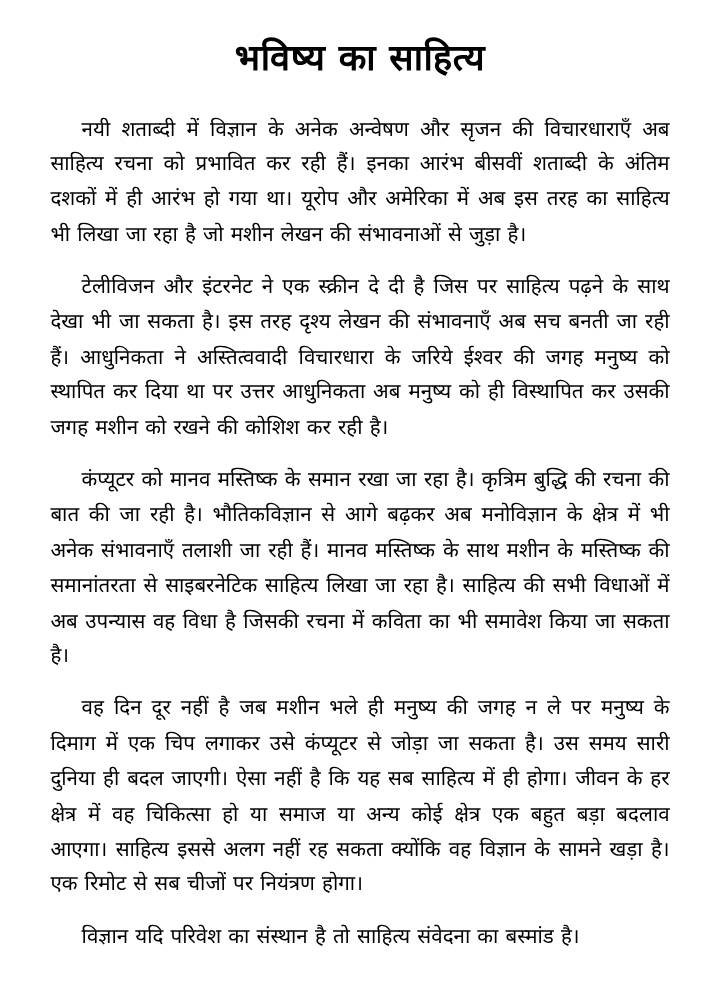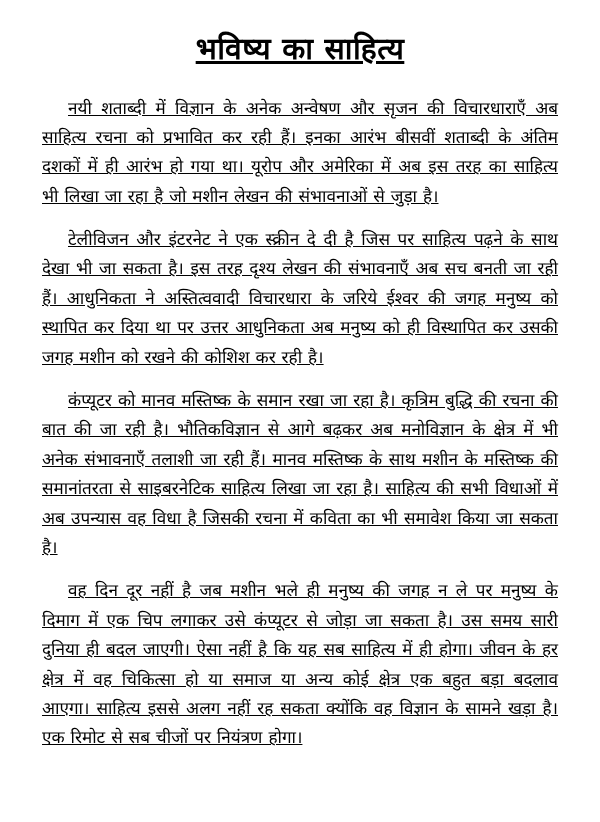--- a/index.html
+++ b/index.html
@@ -14,21 +14,20 @@
     font-family: "DejaVu Sans", "Liberation Sans", sans-serif;
     color: #000000;
   }
   .page {
     position: relative;
     width: 600px;
     height: 822px;
     box-sizing: border-box;
     padding: 22px 42px 10px 42px;
     background: #ffffff;
-    text-decoration: underline;
   }
   .doc-title {
     text-align: center;
     font-family: "DejaVu Serif", "Liberation Serif", serif;
     font-weight: bold;
     font-size: 30px;
     line-height: 1.25;
     letter-spacing: 0.5px;
     margin: 8px 0 26px 0;
     color: #000000;
@@ -55,15 +54,16 @@
 
 <div class="page">
 
   <h1 class="doc-title">भविष्य का साहित्य</h1>
 
   <div class="body-text">
     <p class="para">नयी शताब्दी में विज्ञान के अनेक अन्वेषण और सृजन की विचारधाराएँ अब साहित्य रचना को प्रभावित कर रही हैं। इनका आरंभ बीसवीं शताब्दी के अंतिम दशकों में ही आरंभ हो गया था। यूरोप और अमेरिका में अब इस तरह का साहित्य भी लिखा जा रहा है जो मशीन लेखन की संभावनाओं से जुड़ा है।</p>
     <p class="para">टेलीविजन और इंटरनेट ने एक स्क्रीन दे दी है जिस पर साहित्य पढ़ने के साथ देखा भी जा सकता है। इस तरह दृश्य लेखन की संभावनाएँ अब सच बनती जा रही हैं। आधुनिकता ने अस्तित्ववादी विचारधारा के जरिये ईश्वर की जगह मनुष्य को स्थापित कर दिया था पर उत्तर आधुनिकता अब मनुष्य को ही विस्थापित कर उसकी जगह मशीन को रखने की कोशिश कर रही है।</p>
     <p class="para">कंप्यूटर को मानव मस्तिष्क के समान रखा जा रहा है। कृत्रिम बुद्धि की रचना की बात की जा रही है। भौतिकविज्ञान से आगे बढ़कर अब मनोविज्ञान के क्षेत्र में भी अनेक संभावनाएँ तलाशी जा रही हैं। मानव मस्तिष्क के साथ मशीन के मस्तिष्क की समानांतरता से साइबरनेटिक साहित्य लिखा जा रहा है। साहित्य की सभी विधाओं में अब उपन्यास वह विधा है जिसकी रचना में कविता का भी समावेश किया जा सकता है।</p>
     <p class="para">वह दिन दूर नहीं है जब मशीन भले ही मनुष्य की जगह न ले पर मनुष्य के दिमाग में एक चिप लगाकर उसे कंप्यूटर से जोड़ा जा सकता है। उस समय सारी दुनिया ही बदल जाएगी। ऐसा नहीं है कि यह सब साहित्य में ही होगा। जीवन के हर क्षेत्र में वह चिकित्सा हो या समाज या अन्य कोई क्षेत्र एक बहुत बड़ा बदलाव आएगा। साहित्य इससे अलग नहीं रह सकता क्योंकि वह विज्ञान के सामने खड़ा है। एक रिमोट से सब चीजों पर नियंत्रण होगा।</p>
+    <p class="para">विज्ञान यदि परिवेश का संस्थान है तो साहित्य संवेदना का बस्मांड है।</p>
   </div>
 
 </div>
 
 </body></html>

